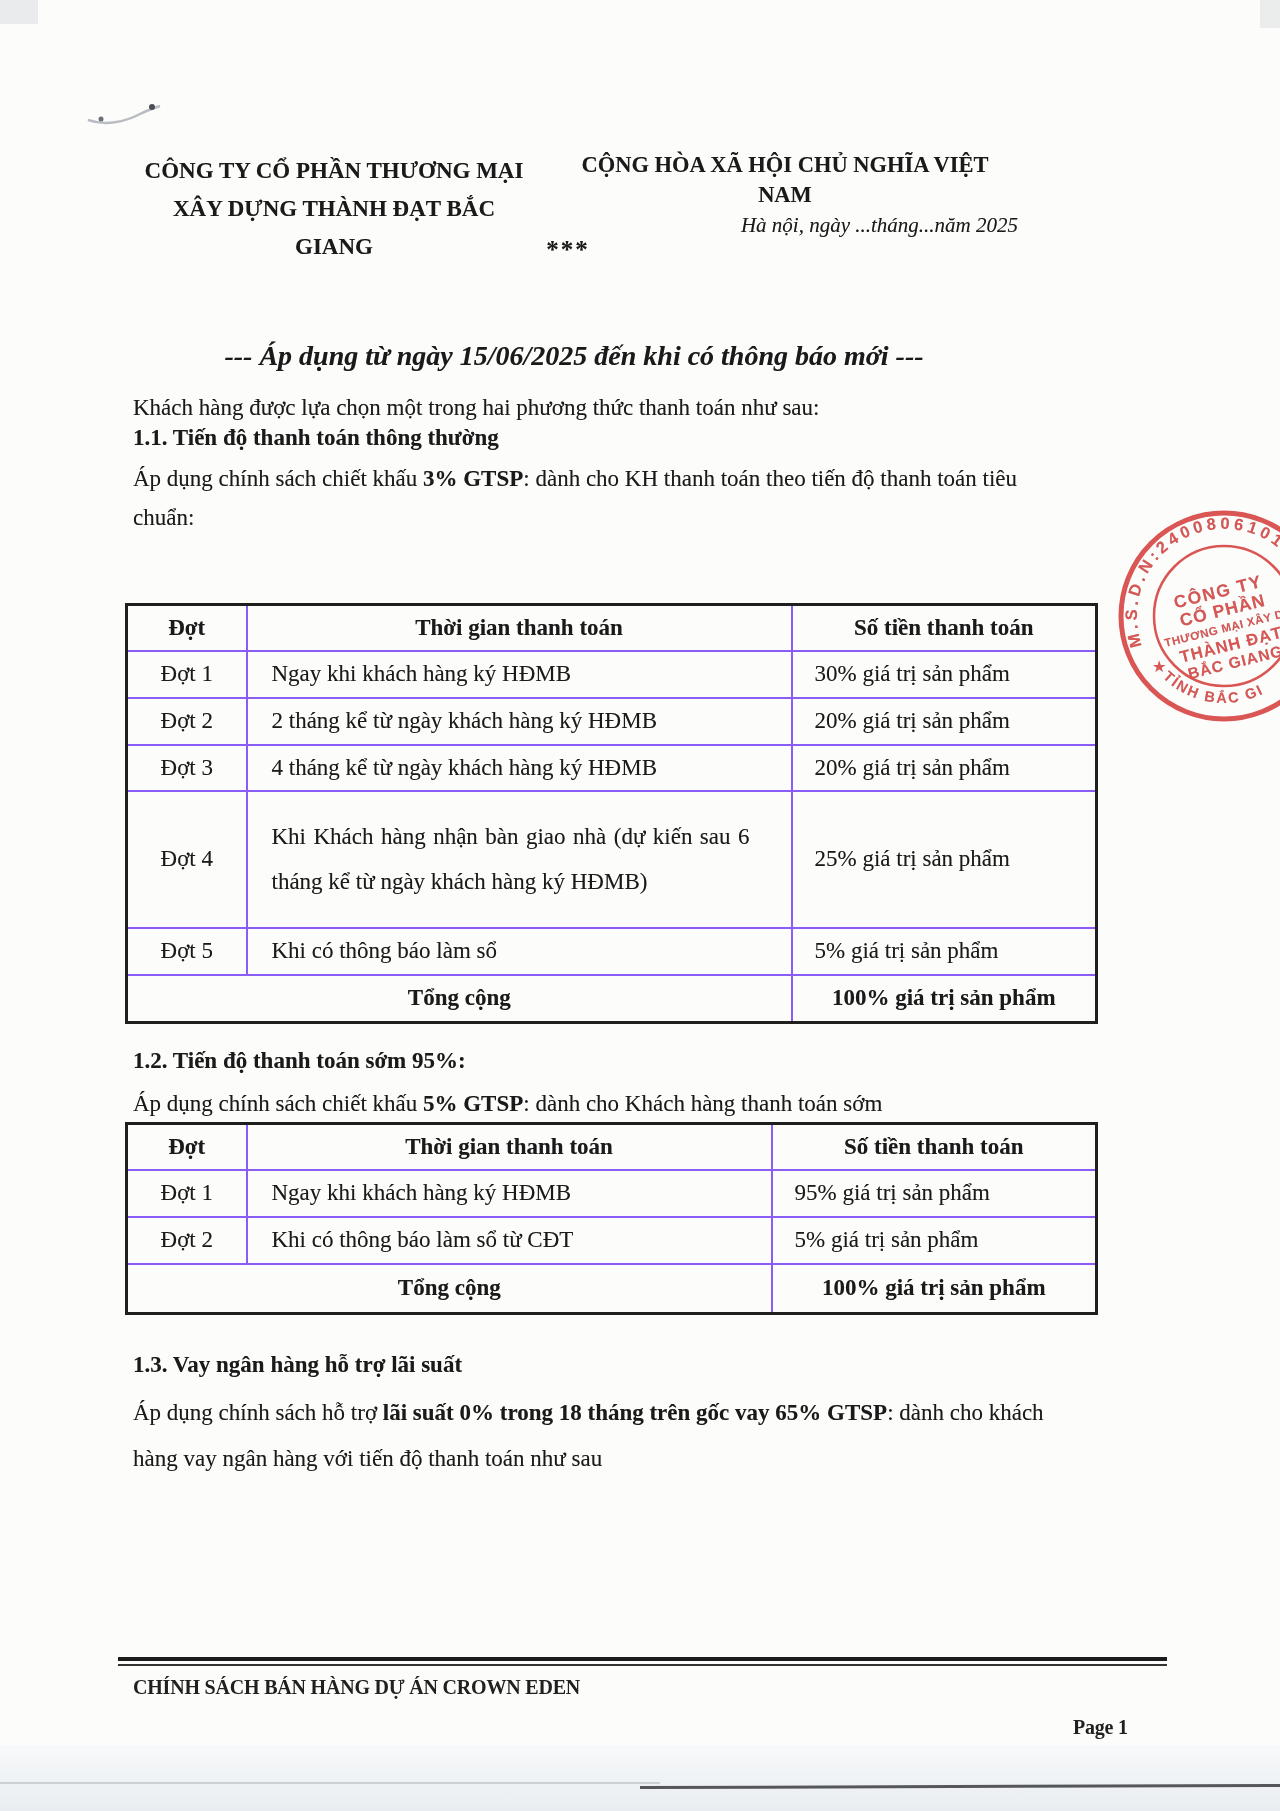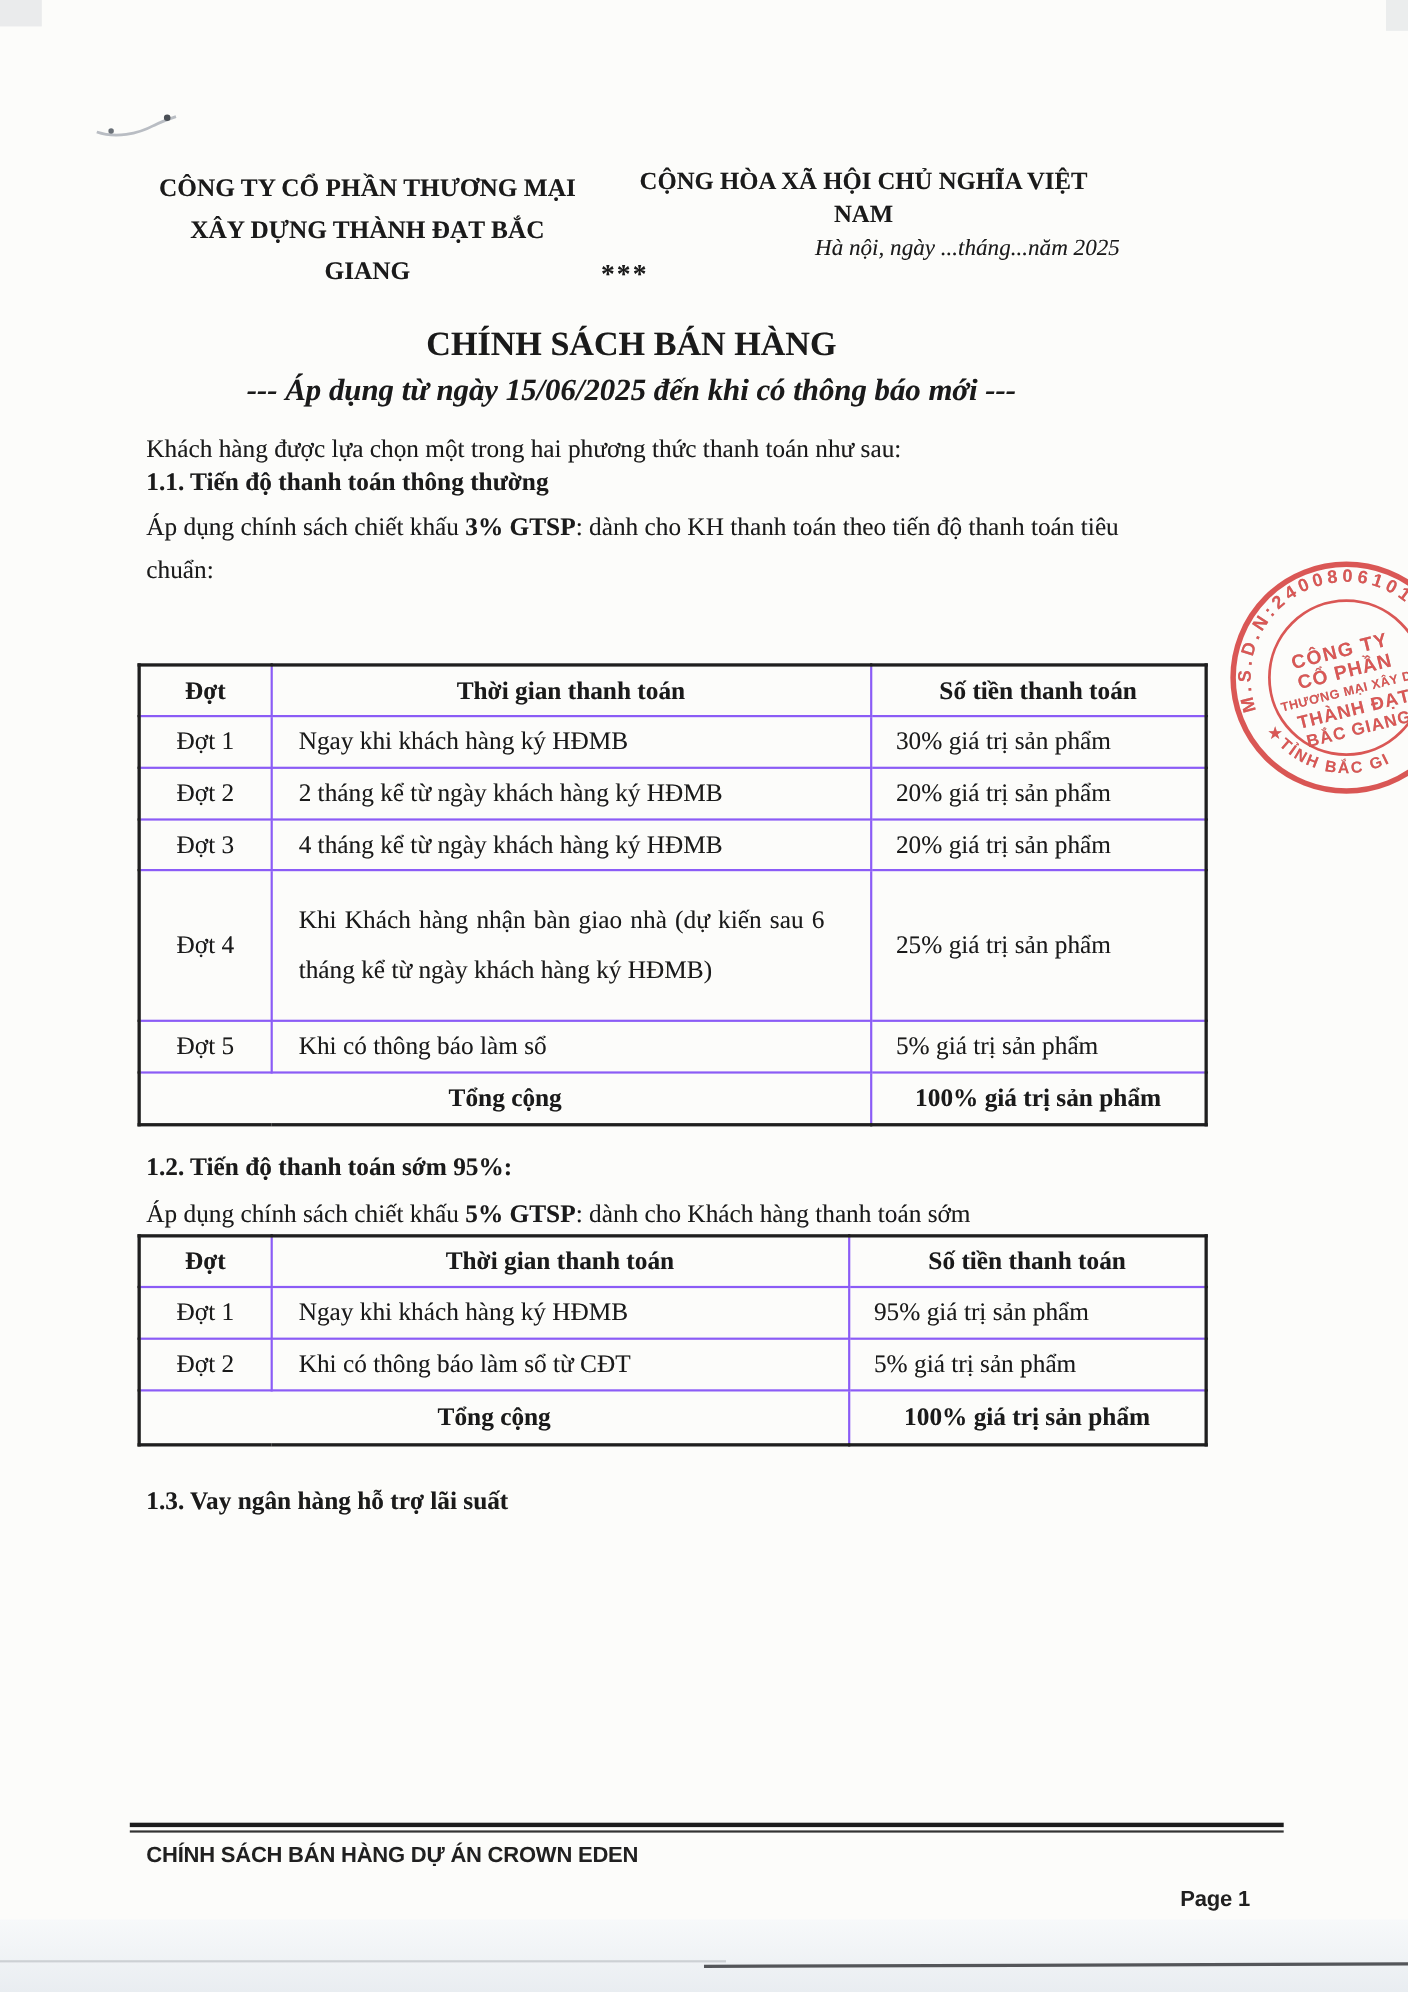--- a/index.html
+++ b/index.html
@@ -45,21 +45,21 @@
   .doc-table th { font-weight:bold; text-align:center; }
   td.c1 { text-align:center; }
   td.c2 { text-align:left; padding-left:24px; padding-right:20px; }
   td.c3 { text-align:left; padding-left:22px; }
   td.c2 .justify { width:478px; text-align:justify; line-height:45px; }
   td.total-label { text-align:center; font-weight:bold; }
   td.total-value { text-align:center; font-weight:bold;margin-top:11px; }
   
   .footer-rule { left:118px; top:1657px; width:1049px; height:3px;
     border-top:4px solid #1c1c1c; border-bottom:2px solid #333; }
-  .footer-text { font-family:Liberation Sans, sans-serif;
+  .footer-text { font-family:Liberation Serif, serif;
     font-weight:bold; font-size:20px; color:#202020; letter-spacing:-0.2px;
     text-shadow:none; }
   .footer-left { left:133px; top:1676px; }
   .footer-right { left:1073px; top:1716px; }
   
   .stamp { left:1104px; top:496px; width:240px; height:240px; }
   .stamp svg text { font-family:"Liberation Sans","DejaVu Sans",sans-serif; }
   
   .corner-mark-left { left:0; top:0; width:38px; height:24px; background:#dadde0; opacity:.55; }
   .corner-mark-right { left:1260px; top:0; width:20px; height:28px; background:#dadde0; opacity:.5; }
@@ -86,21 +86,20 @@
   <div class="abs header-left">
     <div>CÔNG TY CỔ PHẦN THƯƠNG MẠI</div>
     <div>XÂY DỰNG THÀNH ĐẠT BẮC GIANG</div>
   </div>
   <div class="abs header-right">
     <div class="nat-title">CỘNG HÒA XÃ HỘI CHỦ NGHĨA VIỆT NAM</div>
     <div class="date-line">Hà nội, ngày ...tháng...năm 2025</div>
   </div>
   <div class="abs stars">***</div>
 
-  <div class="abs doc-title">CHÍNH SÁCH BÁN HÀNG</div>
   <div class="abs doc-subtitle">--- Áp dụng từ ngày 15/06/2025 đến khi có thông báo mới ---</div>
 
   <div class="abs body-text intro">Khách hàng được lựa chọn một trong hai phương thức thanh toán như sau:</div>
 
   <div class="abs sec-heading h11">1.1. Tiến độ thanh toán thông thường</div>
   <div class="abs body-text p11"><span>Áp dụng chính sách chiết khấu </span><b>3% GTSP</b><span>: dành cho KH thanh toán theo tiến độ thanh toán tiêu chuẩn:</span></div>
 
   <table class="doc-table t1">
     <colgroup>
         <col style="width:120px">
@@ -173,20 +172,21 @@
       <td class="c3">5% giá trị sản phẩm</td>
     </tr>
     <tr style="height:50px">
       <td class="total-label" colspan="2">Tổng cộng</td>
       <td class="total-value">100% giá trị sản phẩm</td>
     </tr>
   </tbody>
     </table>
 
   <div class="abs sec-heading h13">1.3. Vay ngân hàng hỗ trợ lãi suất</div>
+  <div class="abs body-text p13"><span>Áp dụng chính sách hỗ trợ </span><b>lãi suất 0% trong 18 tháng trên gốc vay 65% GTSP</b><span>: dành cho khách hàng vay ngân hàng với tiến độ thanh toán như sau</span></div>
 
   <div class="abs stamp">
     <svg width="240" height="240" viewBox="0 0 240 240">
       <defs>
         <path id="ringPath" d="M 38.2 149.8 A 87 87 0 0 1 201.8 90.2" fill="none"></path>
         <path id="botPath" d="M 58.5 181.5 A 87 87 0 0 0 181.5 181.5" fill="none"></path>
       </defs>
       <g opacity="0.88">
         <circle cx="120" cy="120" r="103" fill="none" stroke="#d5403e" stroke-width="5"></circle>
         <circle cx="120" cy="120" r="70" fill="none" stroke="#d5403e" stroke-width="2.5"></circle>

